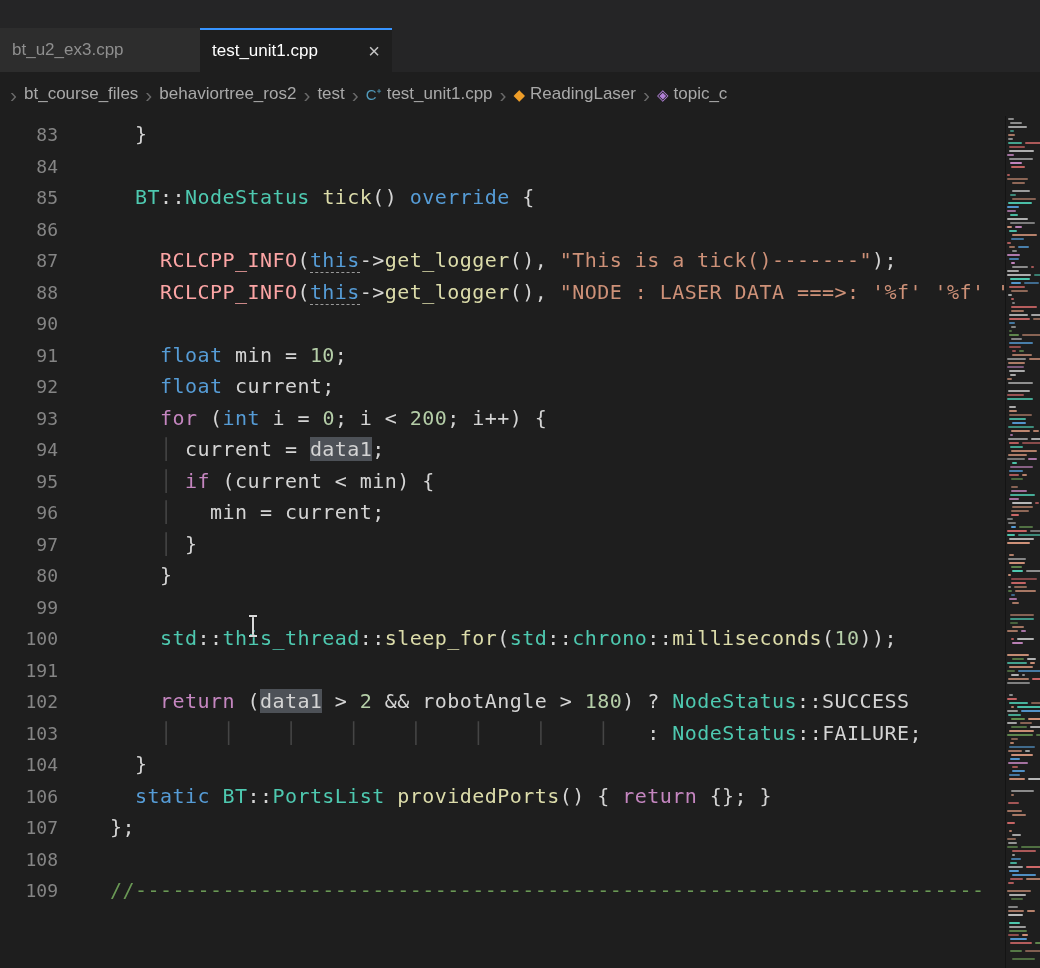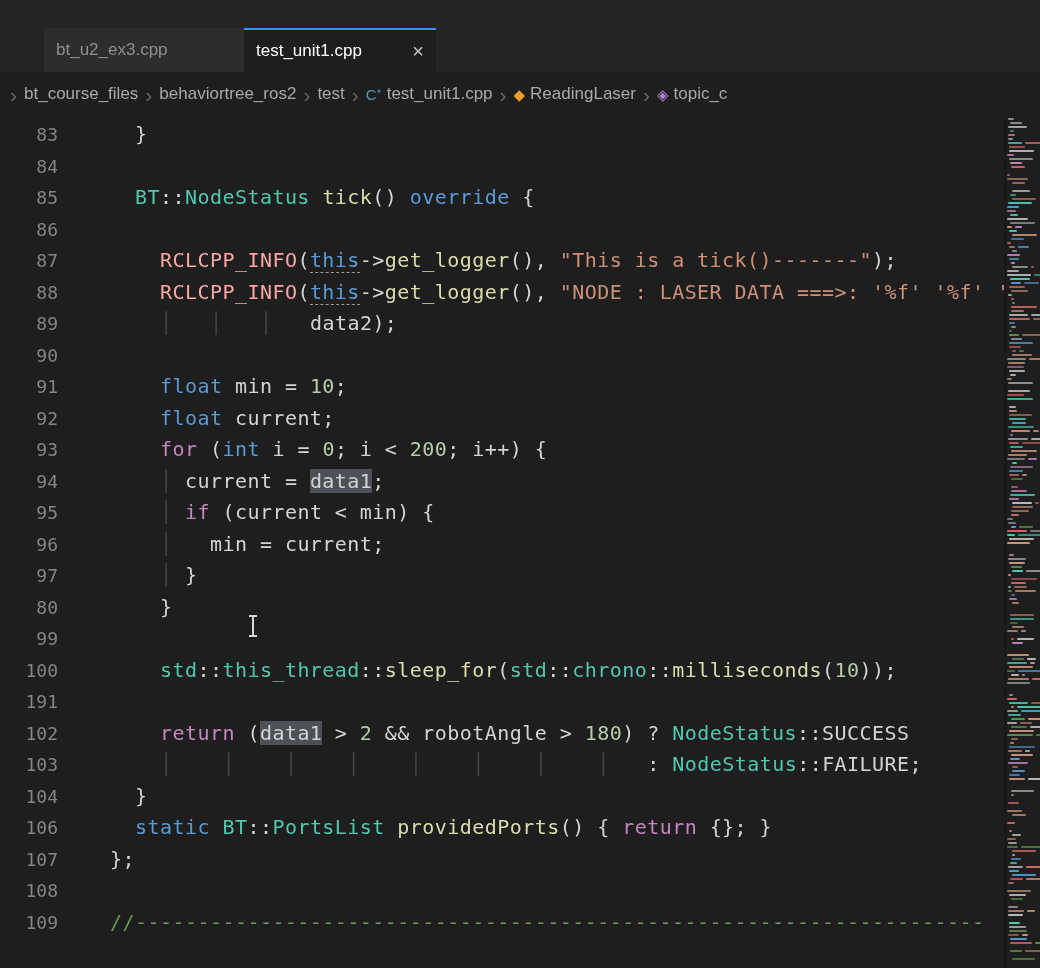--- a/index.html
+++ b/index.html
@@ -1,20 +1,20 @@
 <!DOCTYPE html>
 <html><head>
 <meta charset="utf-8">
 <style>
   html,body{margin:0;padding:0;background:#1e1e1e;}
   body{width:1040px;height:968px;overflow:hidden;font-family:"Liberation Sans",sans-serif;}
   .app{position:relative;width:1040px;height:968px;background:#1e1e1e;overflow:hidden;}
 
   
-  .tabbar{height:72px;background:#252526;display:flex;align-items:flex-end;padding-left:44px;}
+  .tabbar{height:72px;background:#252526;display:flex;align-items:flex-end;}
   .tab{box-sizing:border-box;height:44px;display:flex;align-items:center;padding:0 12px;font-size:17px;cursor:pointer;}
   .tab.inactive{width:200px;background:#2d2d2d;color:#8f8f8f;}
   .tab.active{width:192px;background:#1e1e1e;color:#ffffff;border-top:2px solid #3794ff;}
   .tab-label{flex:1 1 auto;white-space:nowrap;overflow:hidden;}
   .tab-close{flex:0 0 auto;margin-left:10px;font-size:20px;color:#c5c5c5;line-height:1;}
 
   
   .breadcrumb{height:44px;background:#1e1e1e;display:flex;align-items:center;padding-left:8px;
               font-size:17px;color:#9d9d9d;white-space:nowrap;overflow:hidden;}
   .bc-sep{color:#6a6a6a;font-size:21px;margin:0 7px;line-height:1;}
@@ -102,21 +102,20 @@
     </div>
 
   <div class="editor">
     <div class="code">
         <div class="row"><div class="ln">83</div><div class="lc"><span class="tk-d">  }</span></div></div>
         <div class="row"><div class="ln">84</div><div class="lc"></div></div>
         <div class="row"><div class="ln">85</div><div class="lc"><span class="tk-d">  </span><span class="tk-typ">BT</span><span class="tk-d">::</span><span class="tk-typ">NodeStatus</span><span class="tk-d"> </span><span class="tk-fn">tick</span><span class="tk-d">() </span><span class="tk-kw">override</span><span class="tk-d"> {</span></div></div>
         <div class="row"><div class="ln">86</div><div class="lc"></div></div>
         <div class="row"><div class="ln">87</div><div class="lc"><span class="tk-d">    </span><span class="tk-mac">RCLCPP_INFO</span><span class="tk-d">(</span><span class="tk-this">this</span><span class="tk-d">-&gt;</span><span class="tk-fn">get_logger</span><span class="tk-d">(), </span><span class="tk-str">"This is a tick()-------"</span><span class="tk-d">);</span></div></div>
         <div class="row"><div class="ln">88</div><div class="lc"><span class="tk-d">    </span><span class="tk-mac">RCLCPP_INFO</span><span class="tk-d">(</span><span class="tk-this">this</span><span class="tk-d">-&gt;</span><span class="tk-fn">get_logger</span><span class="tk-d">(), </span><span class="tk-str">"NODE : LASER DATA ===&gt;: '%f' '%f' '</span></div></div>
-        <div class="row"><div class="ln">89</div><div class="lc"><span class="tk-d">    </span><span class="tk-guide">│</span><span class="tk-d">   </span><span class="tk-guide">│</span><span class="tk-d">   </span><span class="tk-guide">│</span><span class="tk-d">   </span><span class="tk-d">data2);</span></div></div>
         <div class="row"><div class="ln">90</div><div class="lc"></div></div>
         <div class="row"><div class="ln">91</div><div class="lc"><span class="tk-d">    </span><span class="tk-kw">float</span><span class="tk-d"> min = </span><span class="tk-num">10</span><span class="tk-d">;</span></div></div>
         <div class="row"><div class="ln">92</div><div class="lc"><span class="tk-d">    </span><span class="tk-kw">float</span><span class="tk-d"> current;</span></div></div>
         <div class="row"><div class="ln">93</div><div class="lc"><span class="tk-d">    </span><span class="tk-ctl">for</span><span class="tk-d"> (</span><span class="tk-kw">int</span><span class="tk-d"> i = </span><span class="tk-num">0</span><span class="tk-d">; i &lt; </span><span class="tk-num">200</span><span class="tk-d">; i++) {</span></div></div>
         <div class="row"><div class="ln">94</div><div class="lc"><span class="tk-d">    </span><span class="tk-guide">│</span><span class="tk-d"> current = </span><span class="tk-hl">data1</span><span class="tk-d">;</span></div></div>
         <div class="row"><div class="ln">95</div><div class="lc"><span class="tk-d">    </span><span class="tk-guide">│</span><span class="tk-d"> </span><span class="tk-ctl">if</span><span class="tk-d"> (current &lt; min) {</span></div></div>
         <div class="row"><div class="ln">96</div><div class="lc"><span class="tk-d">    </span><span class="tk-guide">│</span><span class="tk-d">   min = current;</span></div></div>
         <div class="row"><div class="ln">97</div><div class="lc"><span class="tk-d">    </span><span class="tk-guide">│</span><span class="tk-d"> }</span></div></div>
         <div class="row"><div class="ln">80</div><div class="lc"><span class="tk-d">    }</span></div></div>
         <div class="row"><div class="ln">99</div><div class="lc"></div></div>

